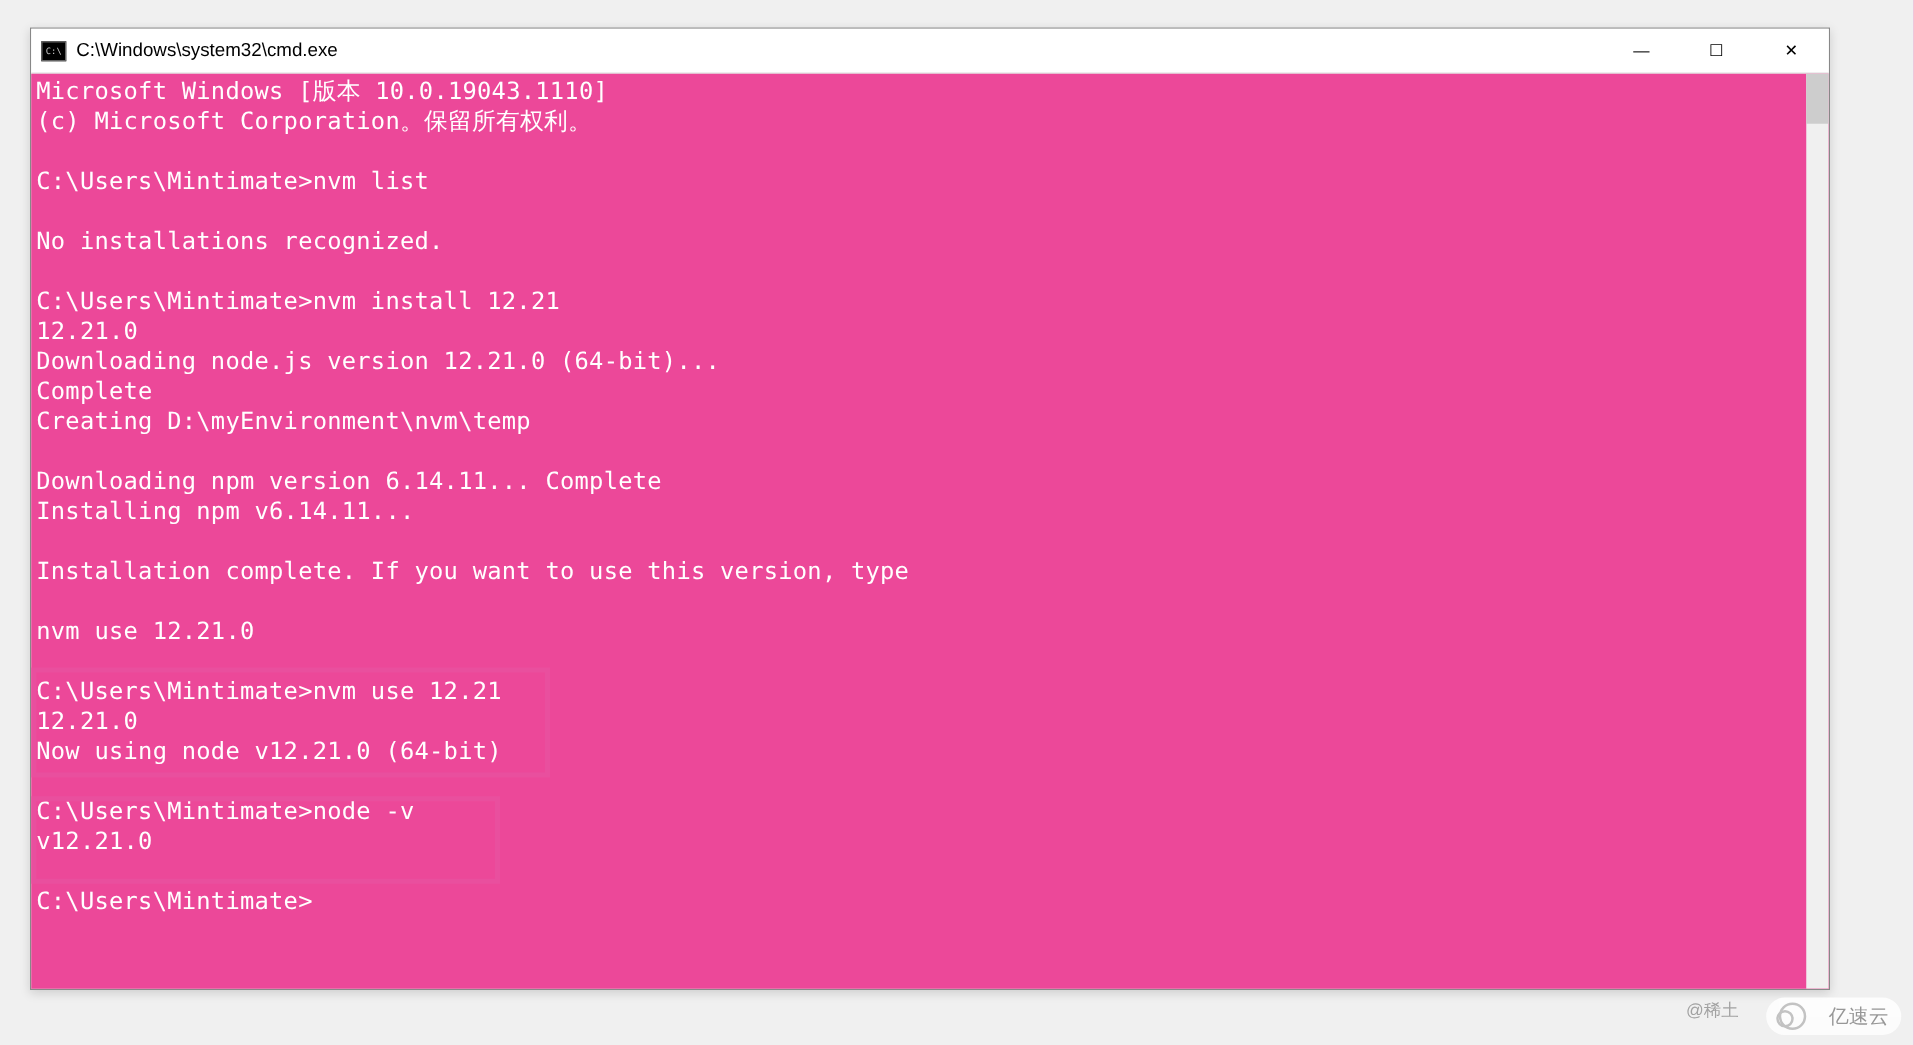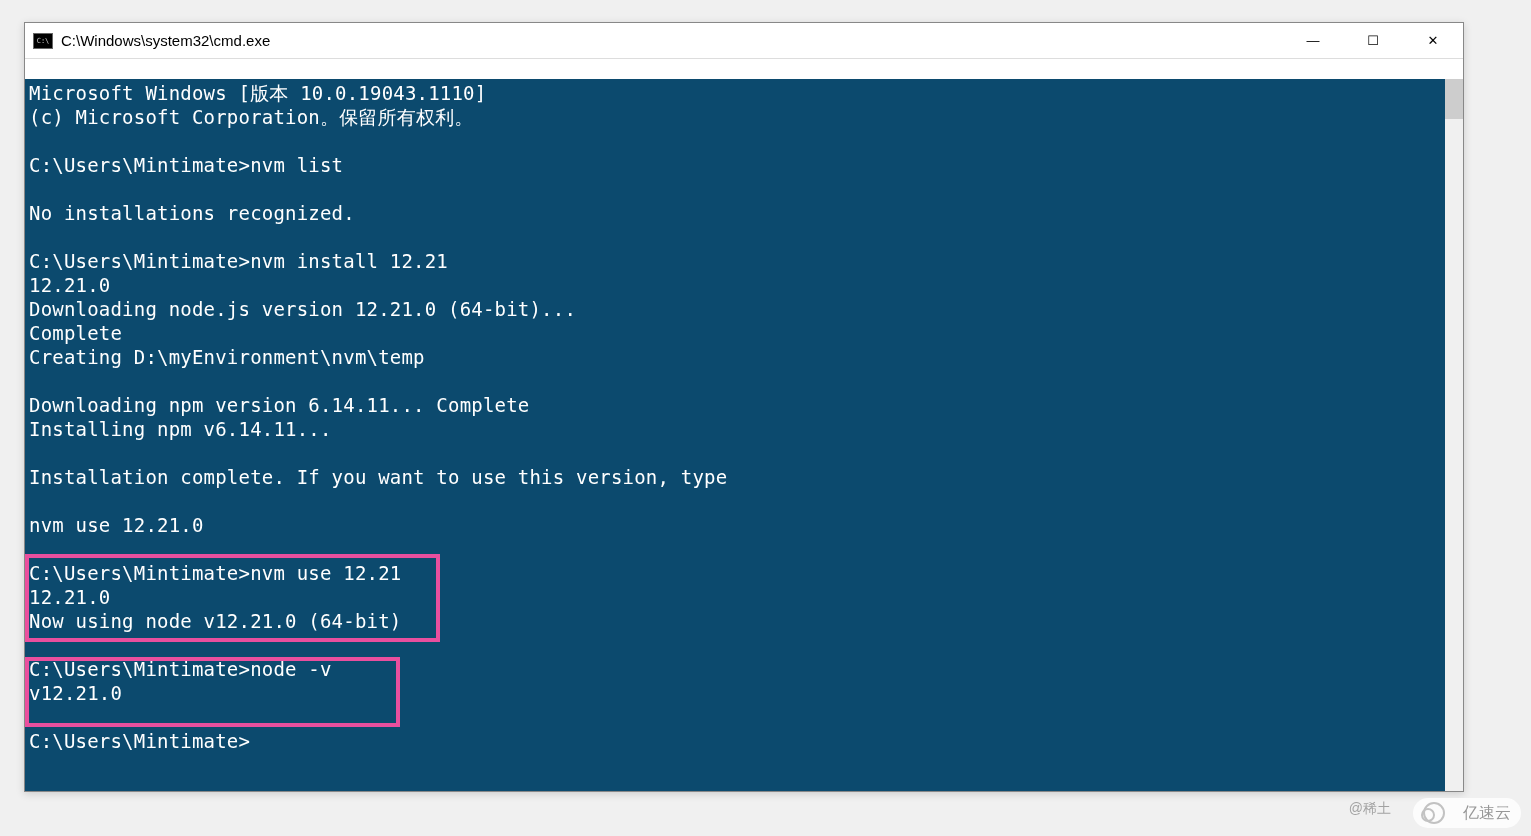--- a/index.html
+++ b/index.html
@@ -19,21 +19,20 @@
       position: absolute;
       left: 24px;
       top: 22px;
       width: 1440px;
       height: 770px;
       background: #ffffff;
       border: 1px solid #888;
       display: flex;
       flex-direction: column;
       box-shadow: 0 2px 8px rgba(0,0,0,0.15);
-      gap: 20px;
     }
     .title-bar {
       height: 36px;
       background: #ffffff;
       display: flex;
       align-items: center;
       padding: 0 0 0 8px;
       border-bottom: 1px solid #ddd;
     }
     .title-icon {
@@ -70,21 +69,21 @@
       justify-content: center;
       cursor: pointer;
     }
     .win-icon {
       font-family: "Segoe UI Symbol", Arial;
       font-size: 13px;
       font-weight: 300;
     }
     .terminal-area {
       flex: 1;
-      background: #0c4a6e;
+      background: #ec4899;
       position: relative;
       overflow: hidden;
     }
     .terminal-content {
       padding: 2px 4px;
       font-family: "NSimSun", "SimSun", "Consolas", monospace;
       font-size: 19px;
       line-height: 24px;
       color: #ffffff;
       white-space: pre;

